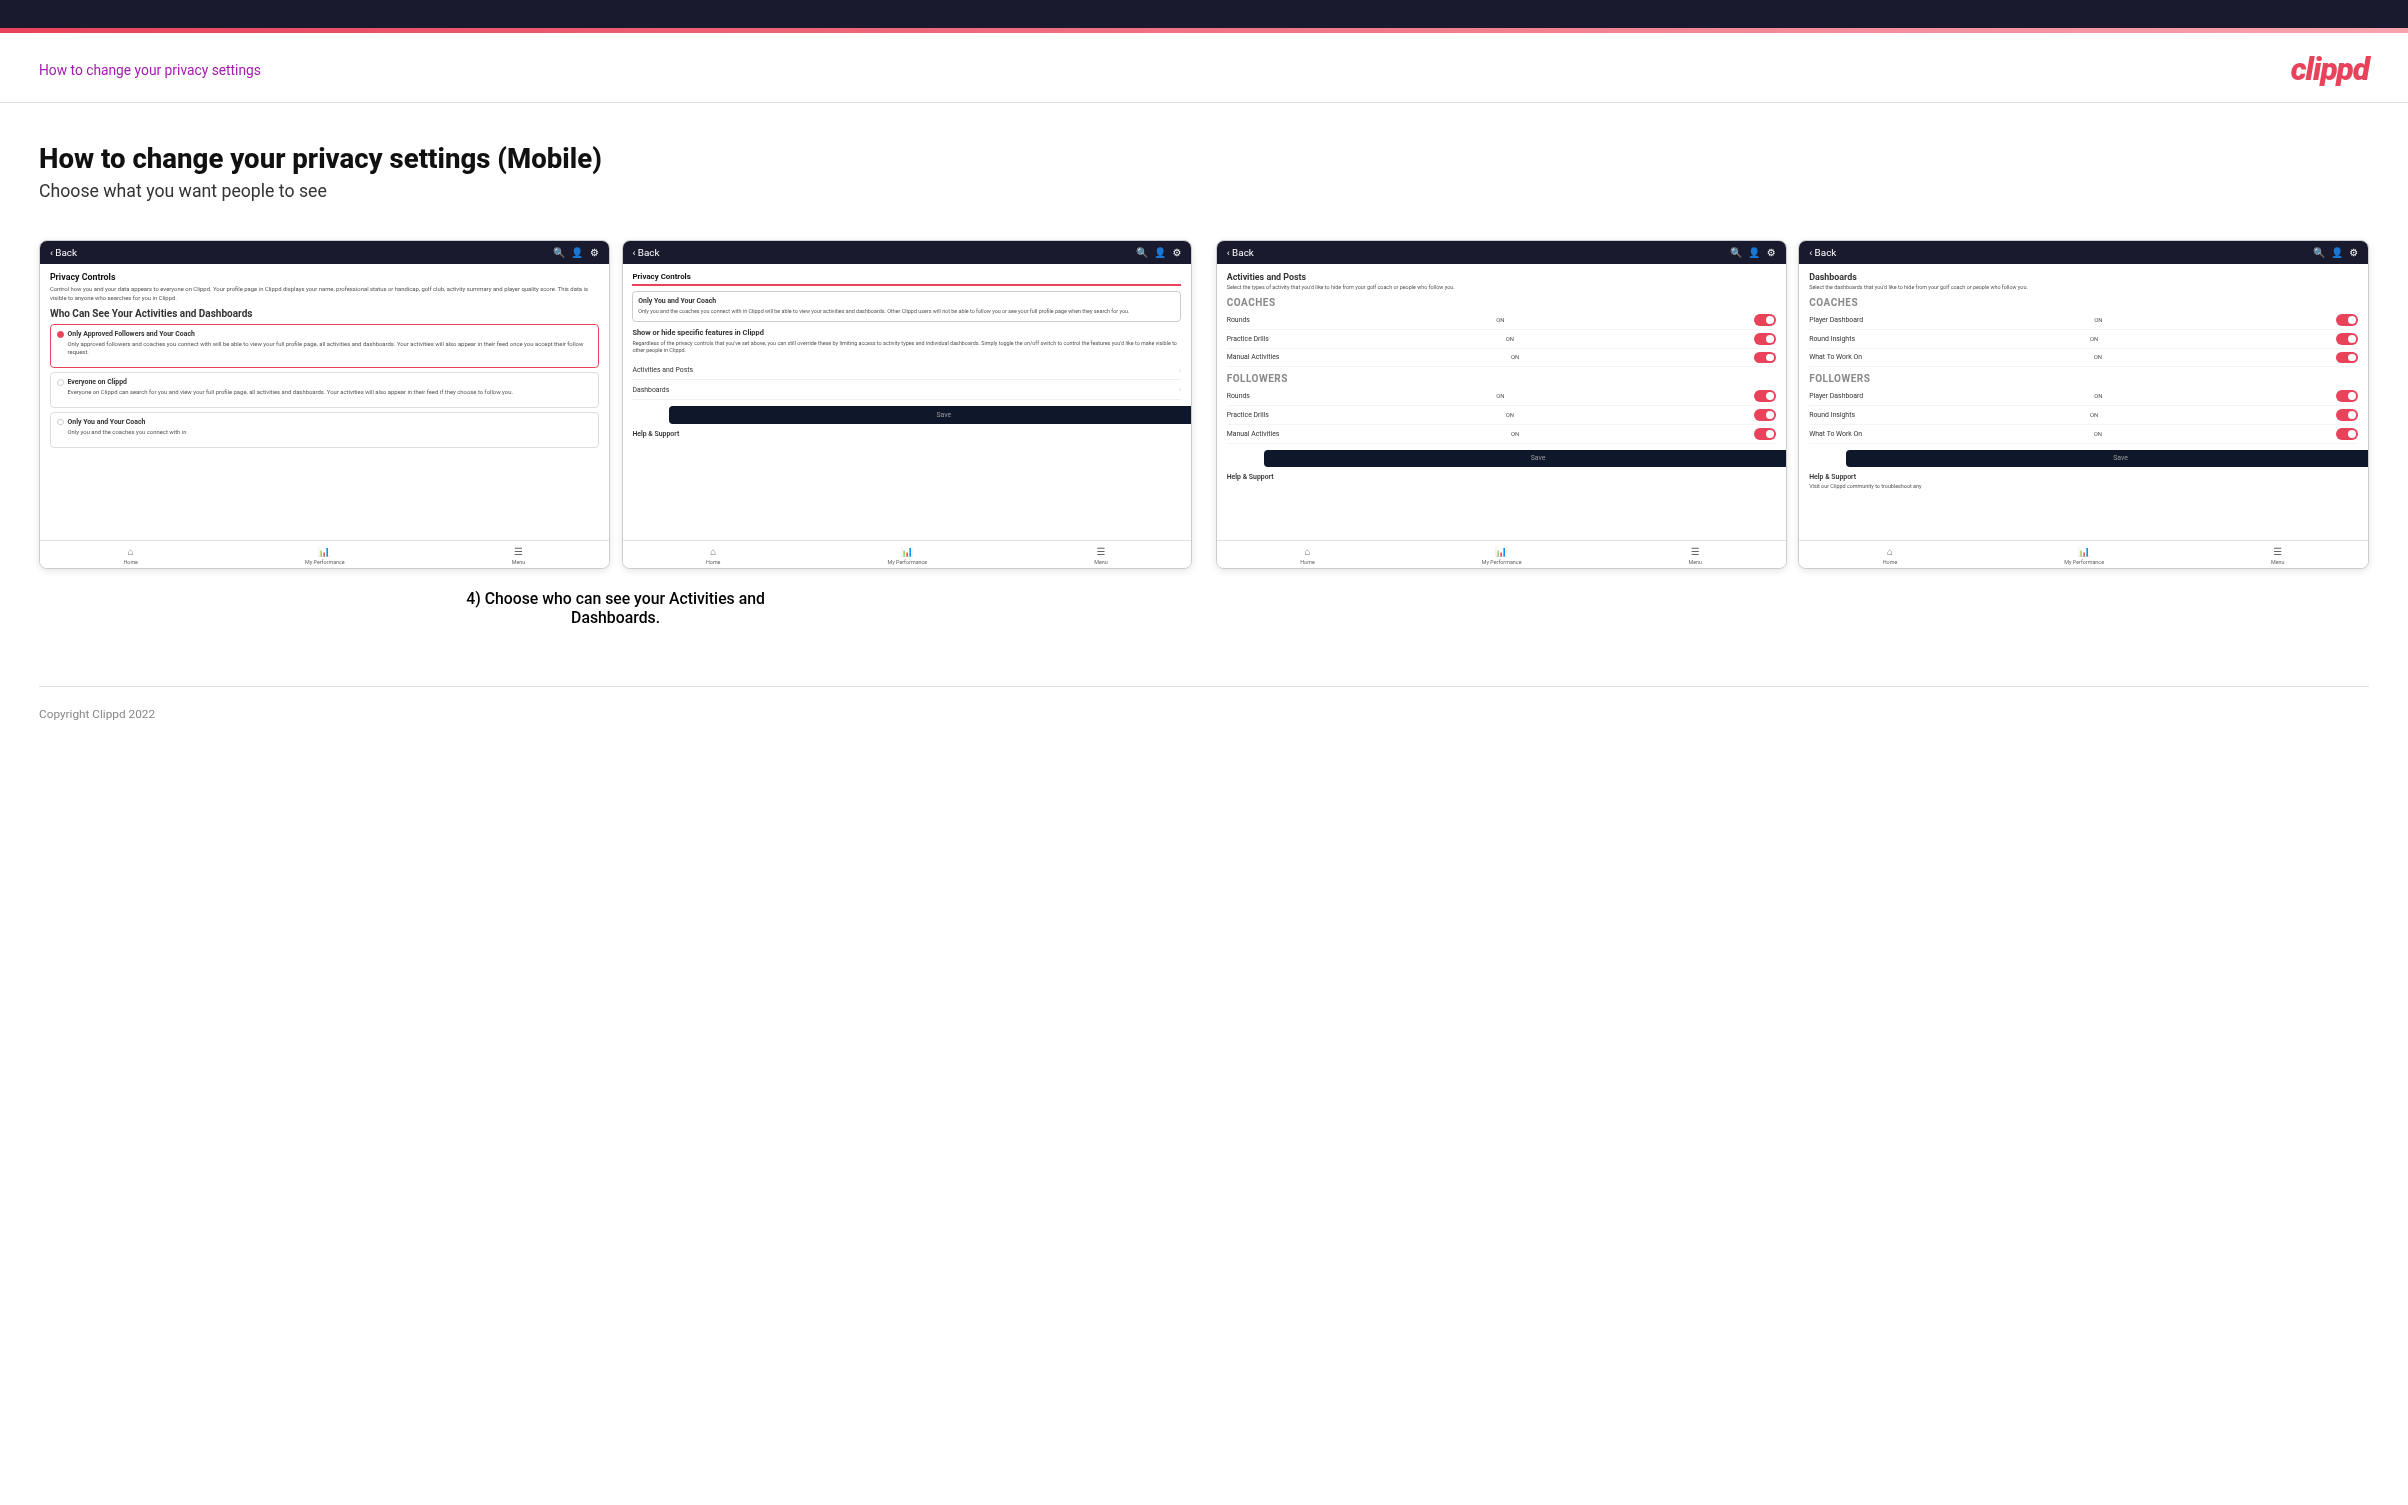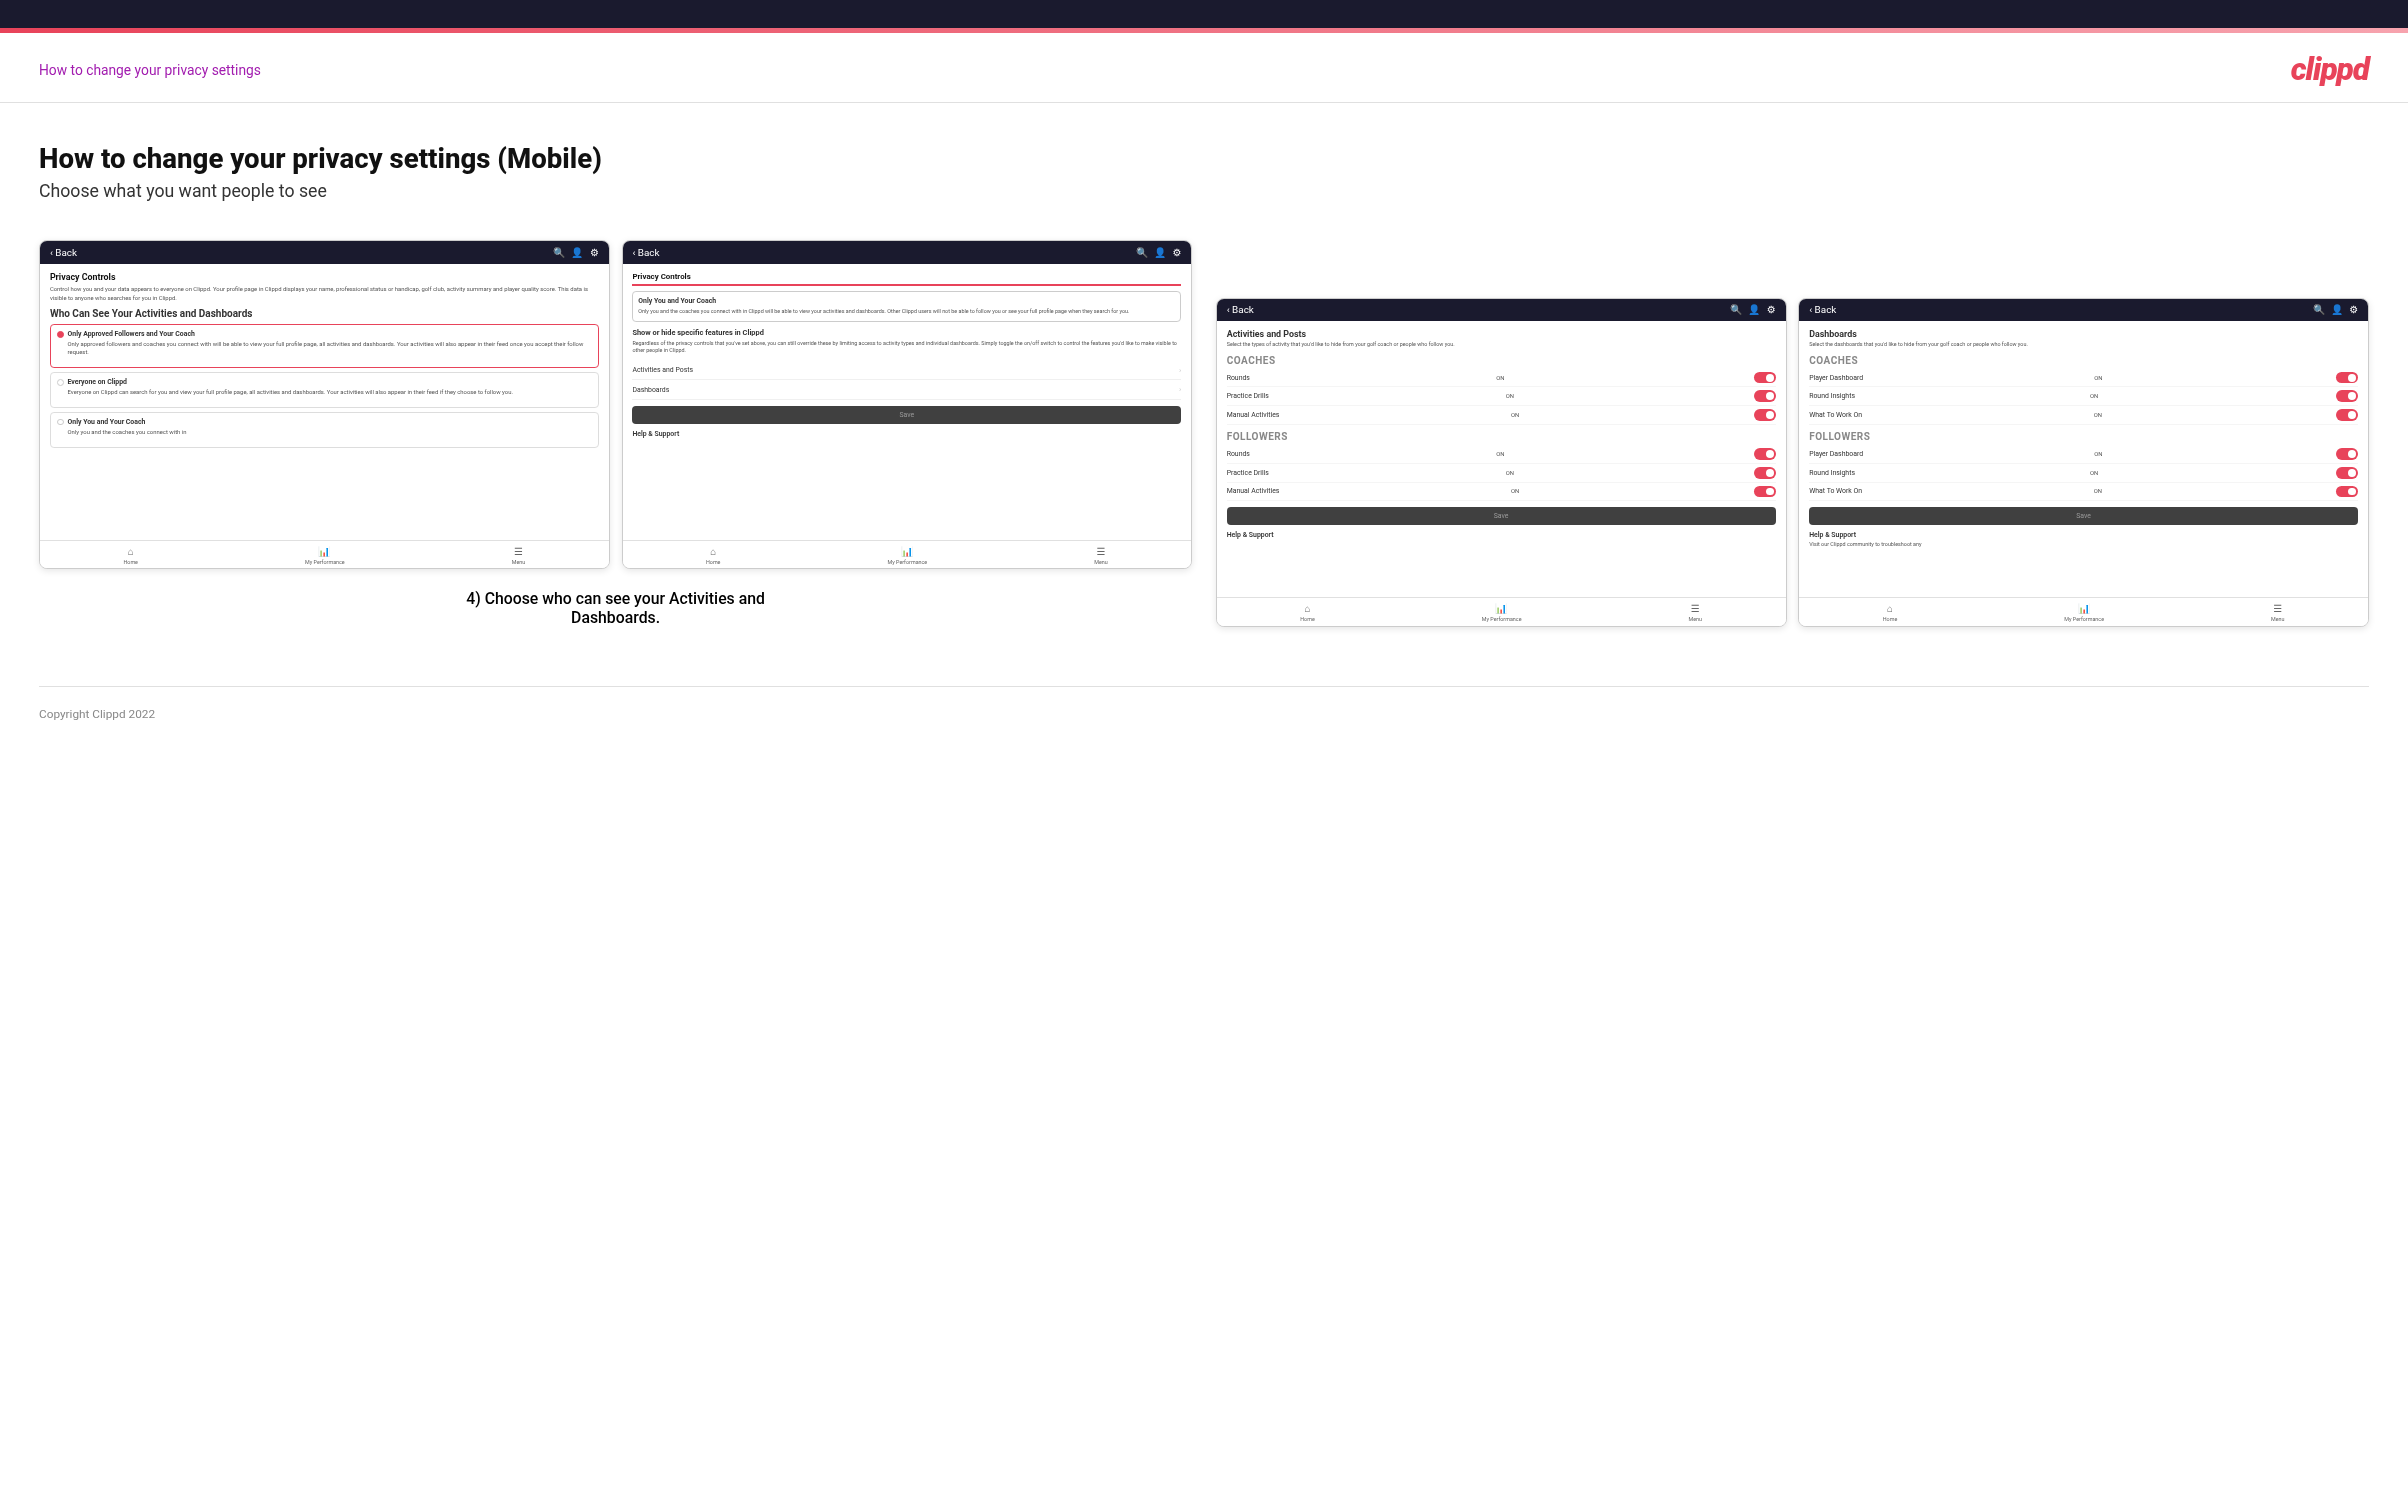--- a/index.html
+++ b/index.html
@@ -55,21 +55,21 @@
       font-size: 17.7px;
       color: #333;
       font-weight: 400;
       margin-bottom: 39px;
     }
 
     
     .screenshots-grid {
       display: flex;
       gap: 23.6px;
-      align-items: flex-end;
+      align-items: flex-start;
     }
     .screenshot-group {
       flex: 1;
       display: flex;
       flex-direction: column;
       align-items: center;
     }
     .screenshot-pair {
       display: flex;
       gap: 11.8px;
@@ -249,29 +249,30 @@
       content: '';
       position: absolute;
       right: 2px;
       top: 2px;
       width: 7.9px;
       height: 7.9px;
       background: #fff;
       border-radius: 50%;
     }
     .save-btn {
-      background: #404040;
+      background: #0f172a;
       border: none;
       border-radius: 3.9px;
       width: 100%;
       padding: 4.9px;
       font-size: 6.9px;
       color: #999;
       margin-top: 5.9px;
       text-align: center;
+      margin-left: 37px;
     }
 
     
     .dash-title {
       font-size: 8.9px;
       font-weight: 700;
       margin-bottom: 2px;
     }
 
     

